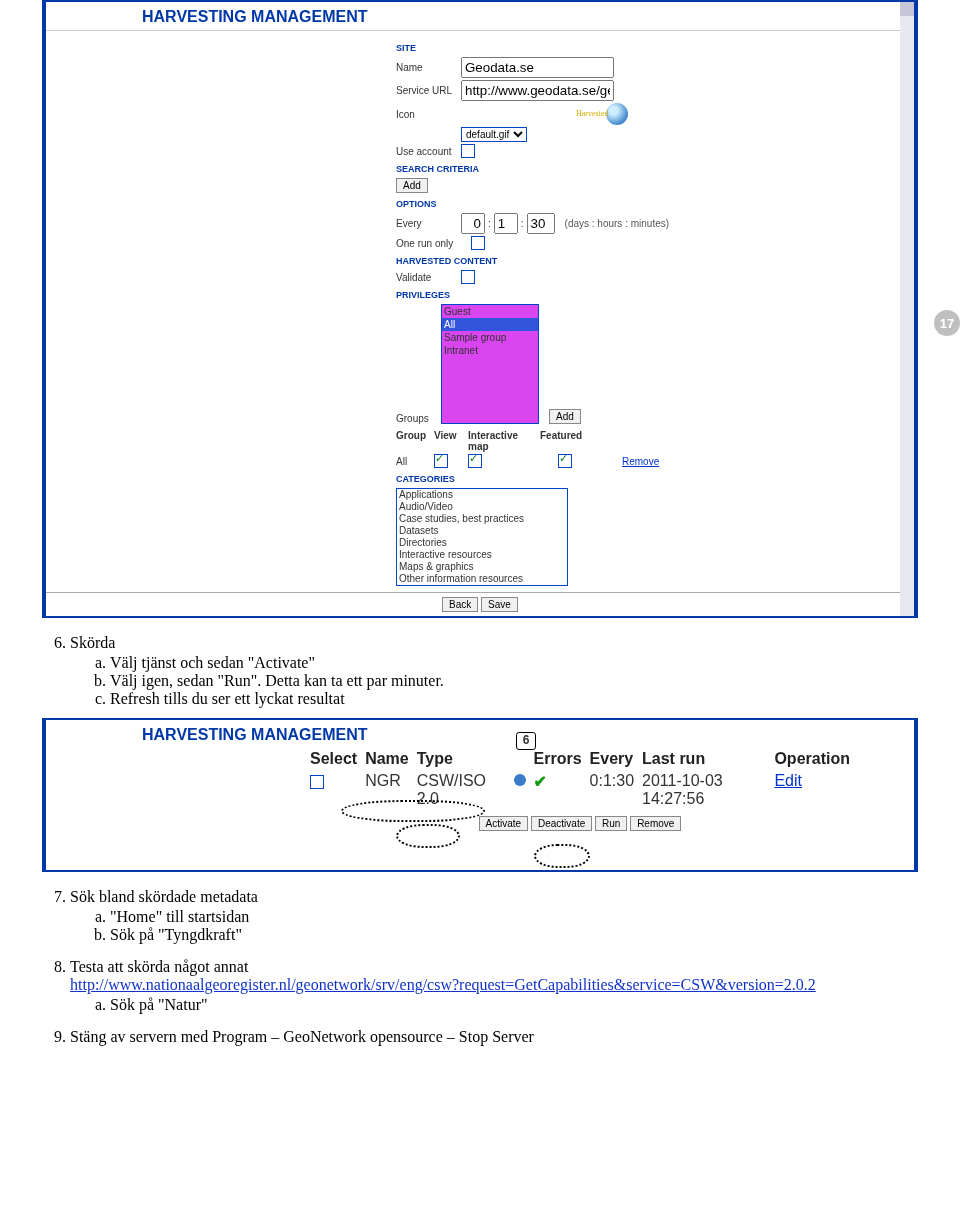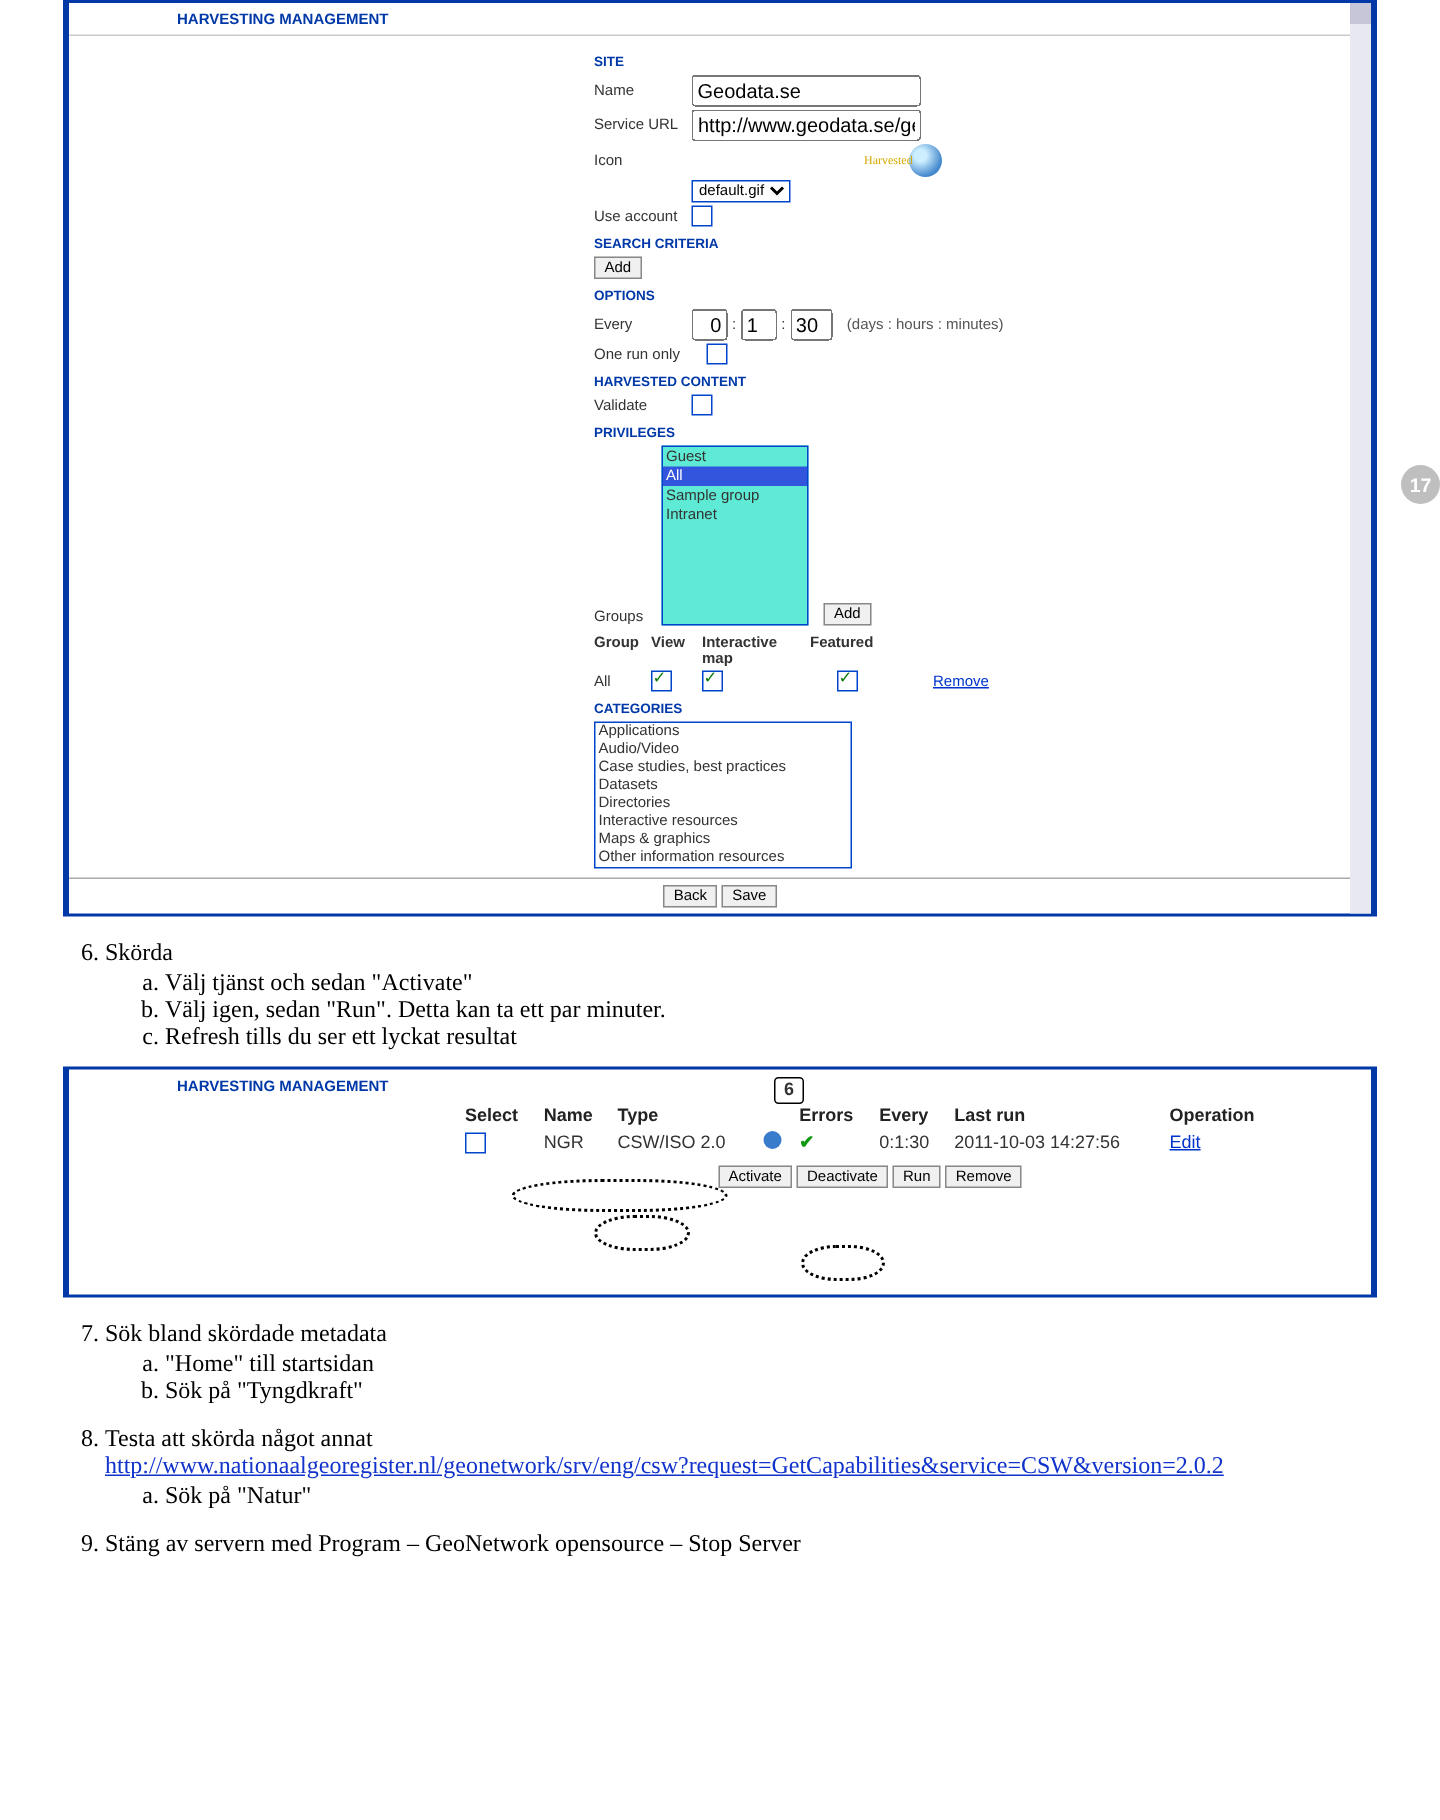--- a/index.html
+++ b/index.html
@@ -1,49 +1,49 @@
 <!DOCTYPE html>
 <html><head>
 <meta charset="utf-8">
 <style>
   body { margin:0; font-family:"Times New Roman",serif; background:#fff; color:#000; }
   .page { width:960px; margin:0 auto; position:relative; }
   .ui-panel { border:1px solid #0038a8; border-top:2px solid #0038a8; border-bottom:2px solid #0038a8; border-left:4px solid #0038a8; border-right:4px solid #0038a8; padding:0; font-family:Verdana,Arial,sans-serif; font-size:10px; color:#333; background:#fff; position:relative; }
   .ui-scroll { position:absolute; top:0; right:0; width:14px; height:100%; background:#e8e8f0; }
   .ui-scroll-arrow { height:14px; background:#c6c6d8; }
   .ui-inner { padding:0; }
-  .hm-title { color:#0038a8; font-weight:bold; font-size:10px; padding:6px 0 4px 72px; border-bottom:1px solid #ccc; }
+  .hm-title { color:#0038a8; font-weight:bold; font-size:16px; padding:6px 0 4px 96px; border-bottom:1px solid #ccc; }
   .form-col { margin-left:350px; padding:6px 0 6px 0; }
   .sect { color:#0038a8; font-weight:bold; font-size:9px; margin:6px 0 4px 0; }
   .row { display:flex; align-items:center; margin:2px 0; font-size:10px; }
   .lbl { width:65px; color:#333; font-family:Verdana,sans-serif; }
   .lbl2 { width:45px; }
   select.sel { font-family:Arial,sans-serif; font-size:10px; border:1px solid #0044cc; background:#fff; }
   .btn { font-family:Arial,sans-serif; font-size:10px; border:1px solid #888; background:#f0f0f0; padding:1px 6px; cursor:pointer; }
   .cb { width:12px; height:12px; border:1px solid #0044cc; display:inline-block; vertical-align:middle; position:relative; }
   .cb.checked::after { content:"✓"; color:#0b7a0b; position:absolute; top:-3px; left:0; font-size:11px; }
-  .listbox { border:1px solid #0044cc; font-size:10px; font-family:Arial,sans-serif; width:96px; height:118px; background:#5eead4; overflow:hidden; }
+  .listbox { border:1px solid #0044cc; font-size:10px; font-family:Arial,sans-serif; width:96px; height:118px; background:#d946ef; overflow:hidden; }
   .listbox .opt { padding:0 2px; line-height:13px; }
   .listbox .opt.sel { background:#3355dd; color:#fff; }
   .catbox { border:1px solid #0044cc; font-size:10px; font-family:Arial,sans-serif; width:170px; height:96px; overflow-y:scroll; background:#fff; }
   .catbox .opt { padding:0 2px; line-height:12px; white-space:nowrap; }
   .footer-btns { text-align:center; padding:4px 0; border-top:1px solid #aaa; }
   .icon-globe { width:22px; height:22px; display:inline-block; border-radius:50%; background:radial-gradient(circle at 35% 35%, #cceeff 20%, #4488cc 70%); position:relative; }
   .icon-globe::after { content:"Harvested"; position:absolute; top:6px; left:-30px; color:#d4a800; font-size:8px; font-family:cursive; }
   .link { color:#0033cc; text-decoration:underline; cursor:pointer; }
   .remove-link { color:#0033cc; text-decoration:underline; font-size:10px; margin-left:10px; }
   .page-badge { position:absolute; right:0; top:310px; width:26px; height:26px; border-radius:50%; background:#bfbfbf; color:#fff; font-family:Arial,sans-serif; font-weight:bold; font-size:13px; display:flex; align-items:center; justify-content:center; }
   .doc-text { font-family:"Times New Roman",serif; font-size:16px; padding:16px 48px 0 48px; }
   ol.doc-list { list-style:decimal; margin:0; padding-left:22px; }
   ol.doc-list > li { margin-bottom:10px; }
   ol.sub { list-style:lower-alpha; margin:2px 0 0 40px; padding:0; }
   ol.sub li { margin:0; }
   .doc-link { color:#1133cc; text-decoration:underline; }
   
-  .tbl { width:100%; font-family:Verdana,sans-serif; font-size:12px; border-collapse:collapse; }
+  .tbl { width:100%; font-family:Verdana,sans-serif; font-size:16px; border-collapse:collapse; }
   .tbl th { font-weight:bold; text-align:left; padding:2px 4px; color:#222; }
   .tbl td { padding:2px 4px; vertical-align:top; }
   .status-dot { width:12px; height:12px; border-radius:50%; background:#3a7ccc; display:inline-block; }
   .chk-green { color:#119911; font-weight:bold; }
   .warn-yel { color:#d6b800; font-weight:bold; }
   .dashed-oval { border:2px dotted #000; border-radius:50%/60%; position:absolute; pointer-events:none; }
   .bubble6 { position:absolute; border:1px solid #000; border-radius:3px; background:#fff; width:18px; height:16px; text-align:center; font-family:Arial; font-size:12px; font-weight:bold; }
 </style>
 </head>
 <body>

